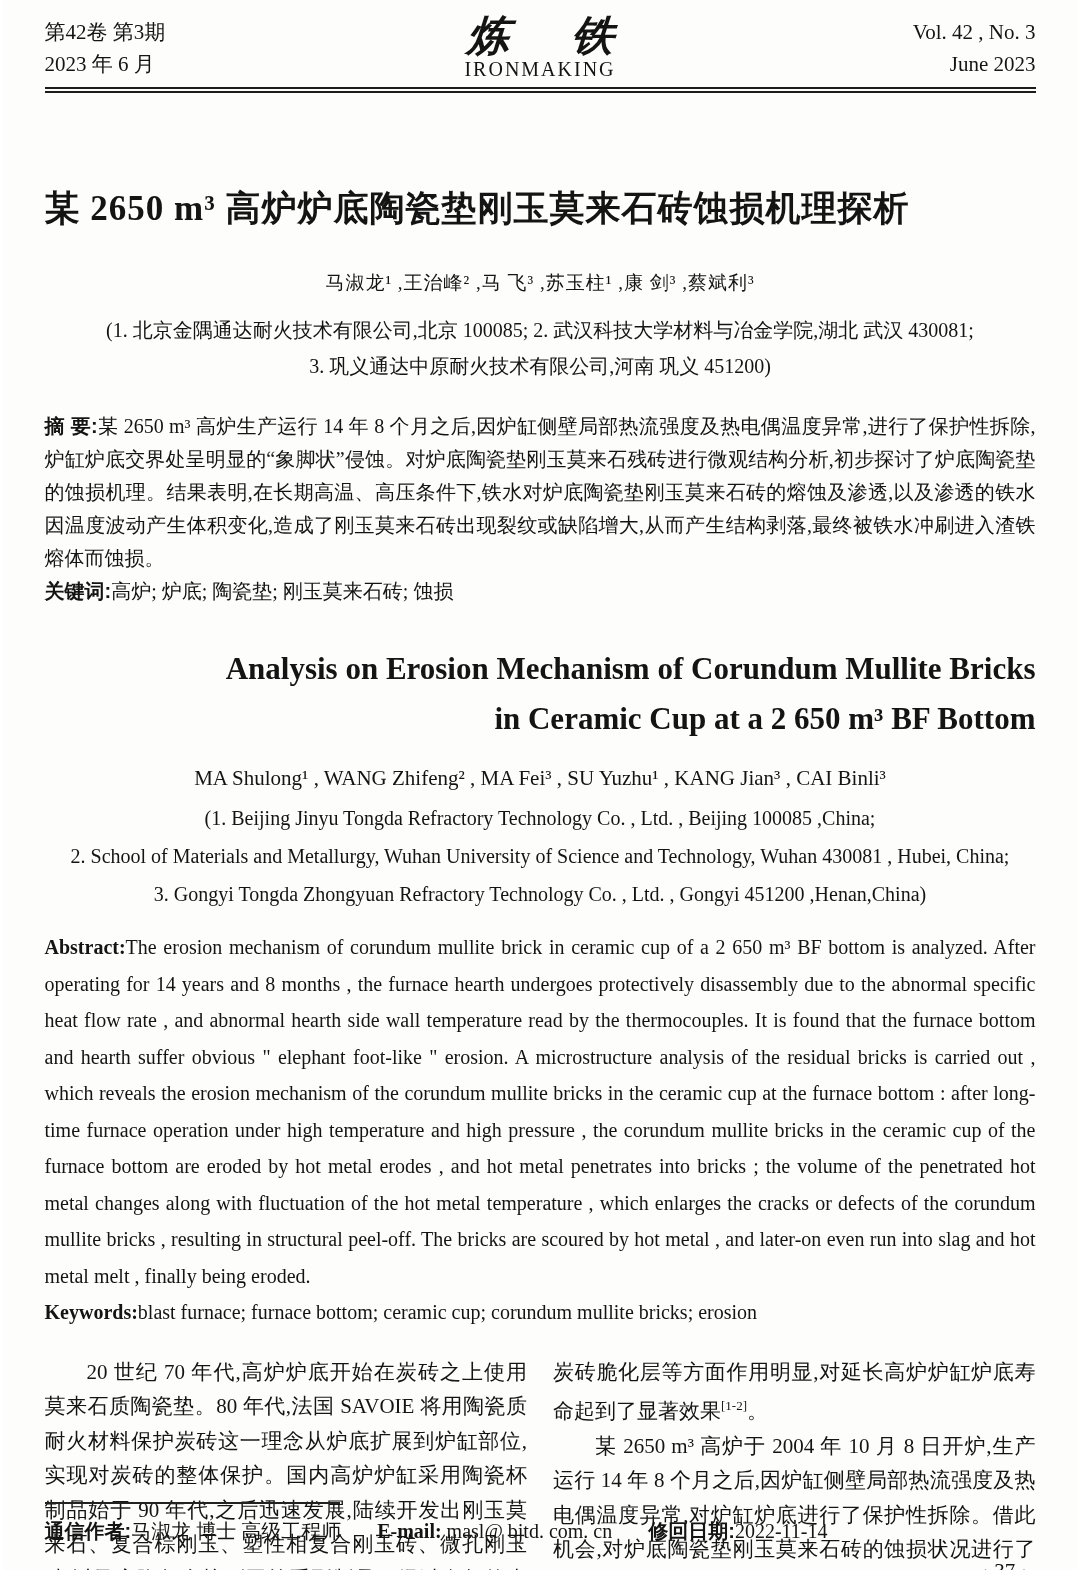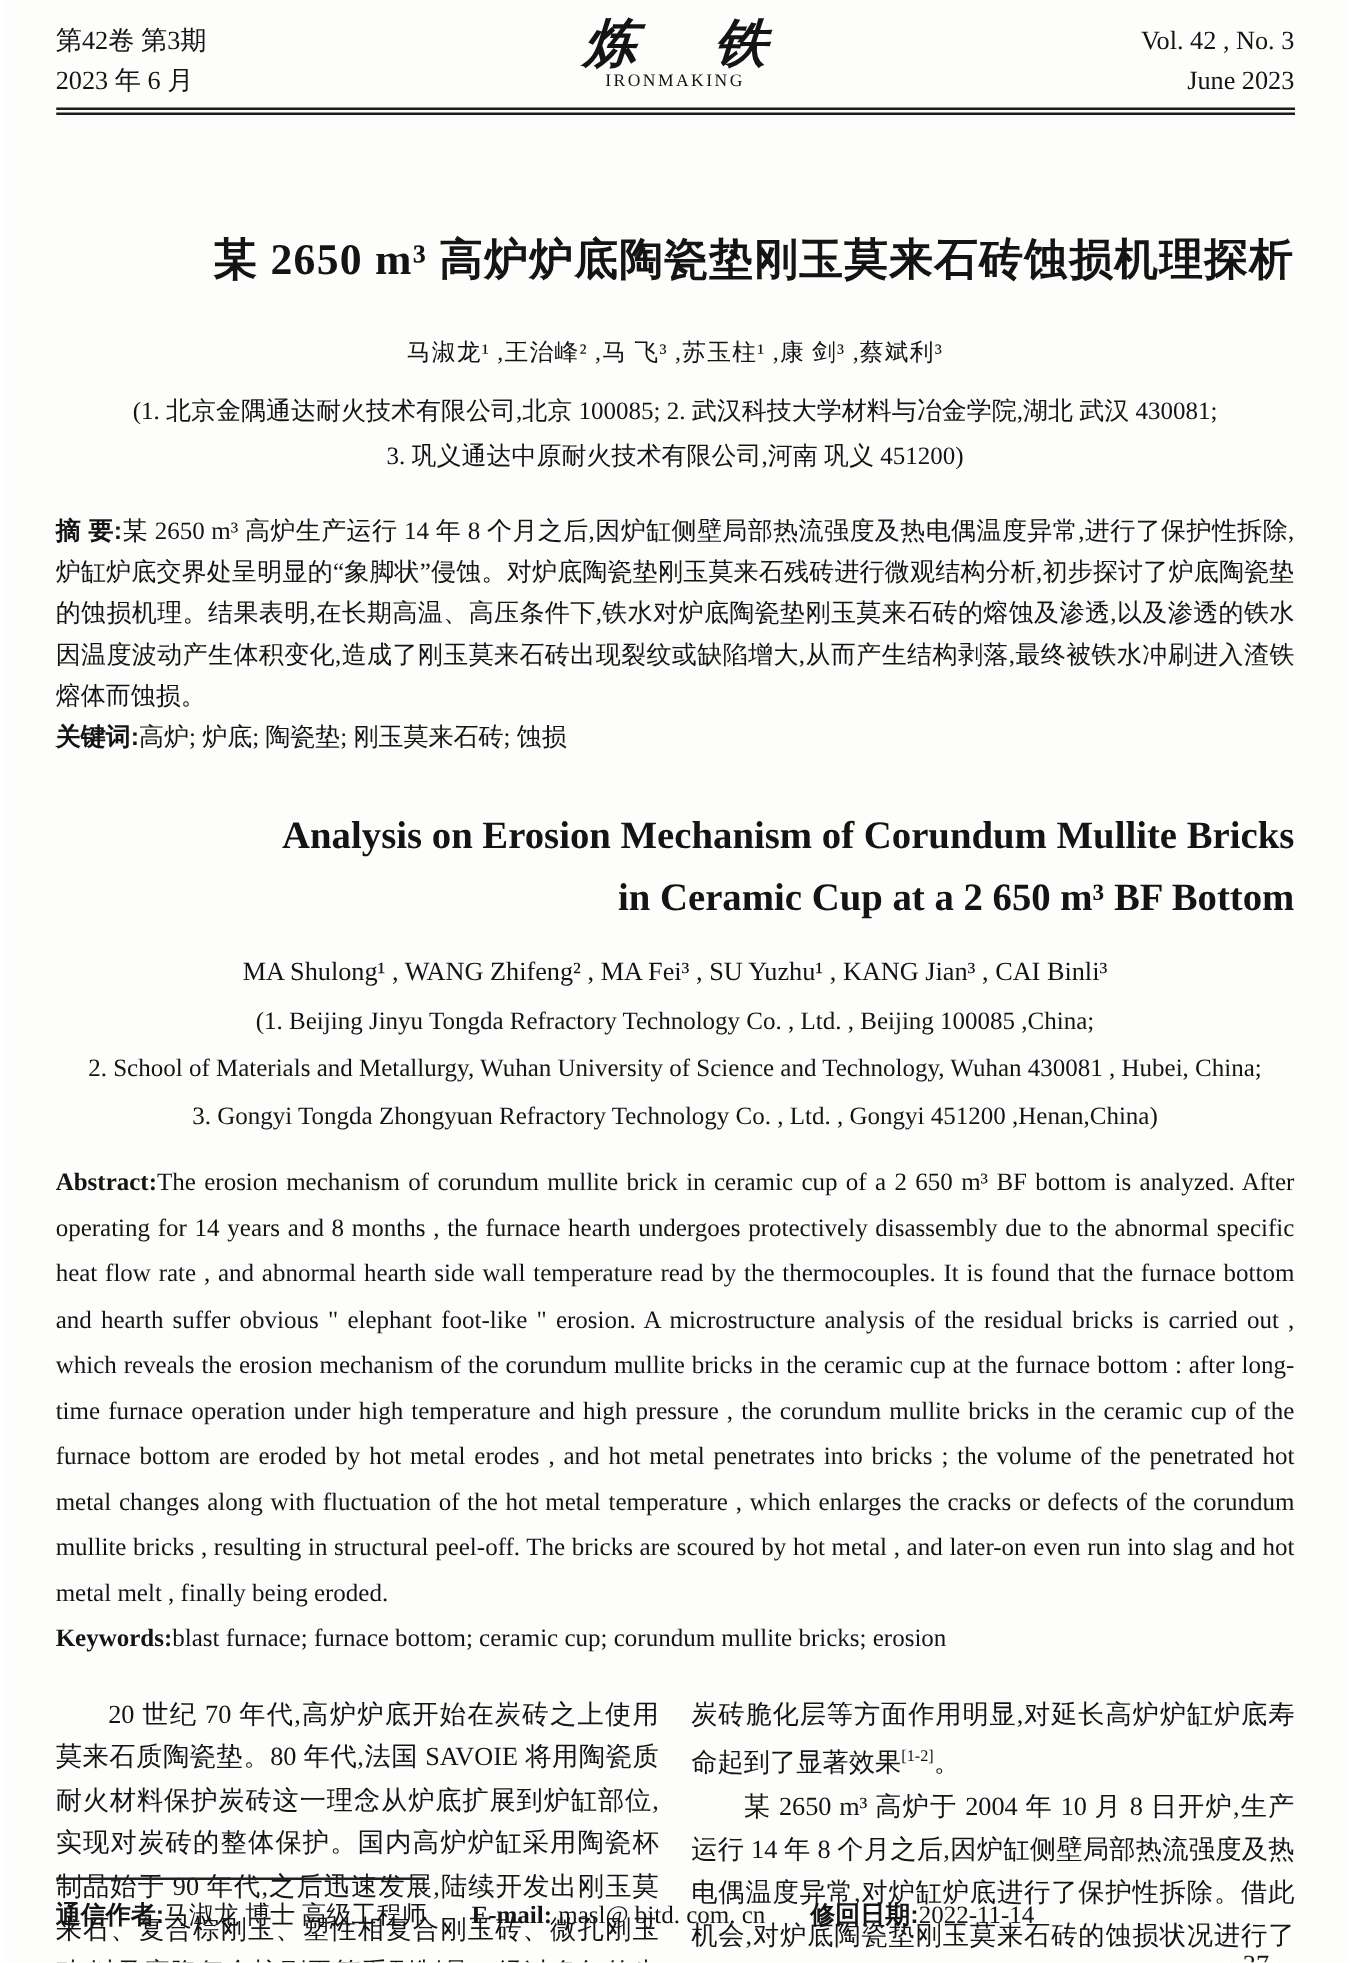--- a/index.html
+++ b/index.html
@@ -32,35 +32,35 @@
   .journal-cn {
     font-size: 42px;
     font-weight: bold;
     font-style: italic;
     letter-spacing: 26px;
     padding-left: 26px;
     line-height: 40px;
     transform: skewX(-4deg);
   }
   .journal-en {
-    font-size: 14px;
+    font-size: 20px;
     letter-spacing: 2px;
     margin-top: 2px;
   }
   .double-rule {
     margin-top: 6px;
     height: 6px;
     border-top: 2px solid #1c1c1c;
     border-bottom: 2px solid #1c1c1c;
   }
 
   
   .title-cn {
     margin-top: 92px;
-    text-align: right;
+    text-align: left;
     font-size: 35px;
     font-weight: bold;
     letter-spacing: 1px;
   }
   .authors-cn {
     margin-top: 38px;
     text-align: center;
     font-size: 19px;
     letter-spacing: 1px;
   }

